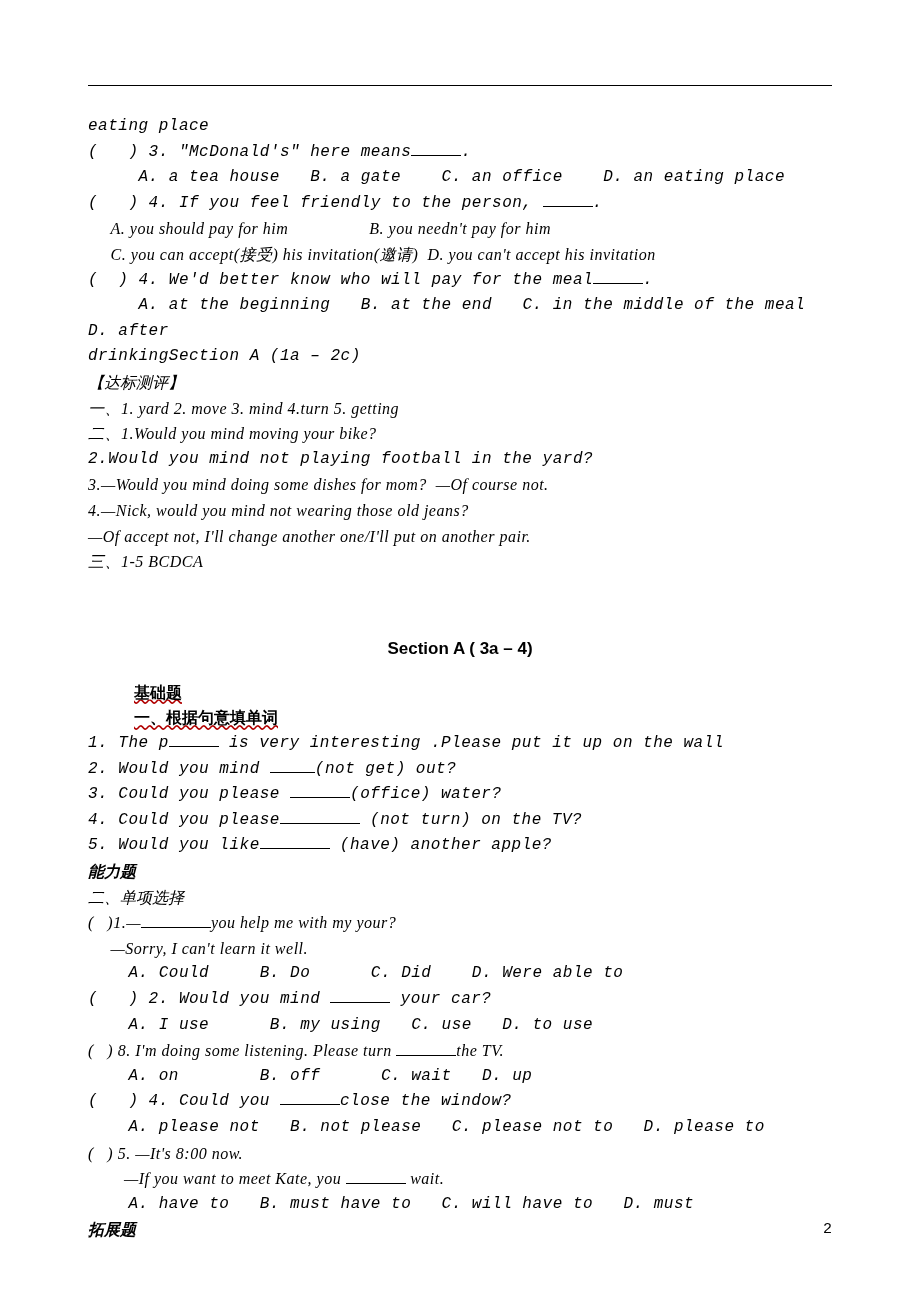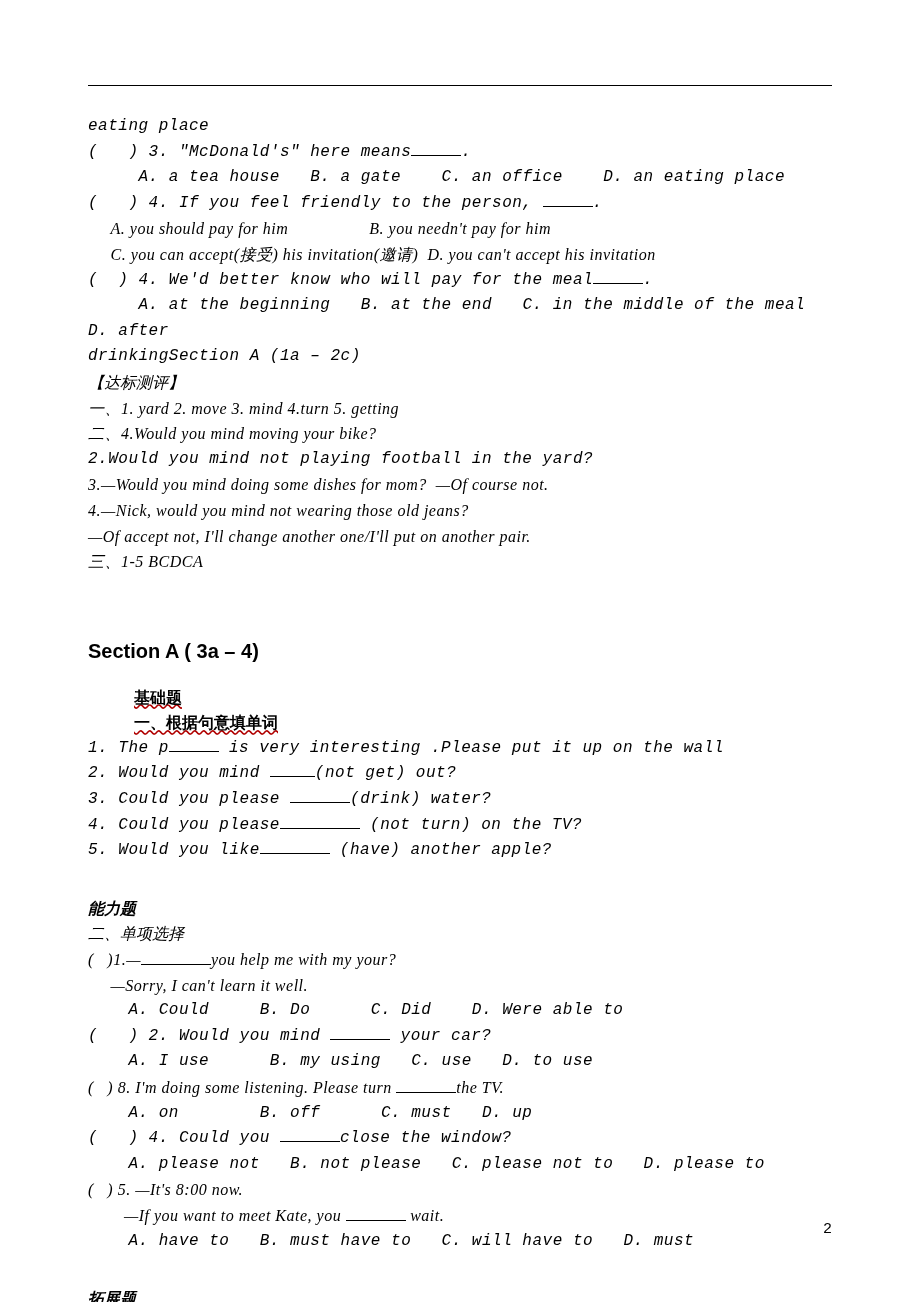--- a/index.html
+++ b/index.html
@@ -20,26 +20,26 @@
     }
     .line { white-space: pre-wrap; word-break: break-word; font-style: italic; }
     .mono { font-family: "Courier New", monospace; letter-spacing: 0.5px; }
     .mixed { font-family: "SimSun", "宋体", serif; }
     .blank { display: inline-block; border-bottom: 1px solid #000; min-width: 1px; }
     .w50 { width: 50px; }
     .w45 { width: 45px; }
     .w60 { width: 60px; }
     .w70 { width: 70px; }
     .w80 { width: 80px; }
-    .bold { font-weight: bold; margin-top: 32px; }
+    .bold { font-weight: bold; }
     .section-title {
-      text-align: left;
+      text-align: center;
       font-family: "SimHei", "黑体", sans-serif;
       font-weight: bold;
-      font-size: 20px;
+      font-size: 17px;
       margin-top: 60px;
       margin-bottom: 18px;
     }
     .wavy {
       text-decoration-line: underline;
       text-decoration-style: wavy;
       text-decoration-color: #b00000;
       font-weight: bold;
     }
     .wavy-title {
@@ -68,50 +68,50 @@
 <div class="line mono"><span>(   ) 4. If you feel friendly to the person, </span><span class="blank w50"></span>.</div>
 <div class="line mono mixed">     A. you should pay for him                  B. you needn't pay for him</div>
 <div class="line mono mixed">     C. you can accept(接受) his invitation(邀请)  D. you can't accept his invitation</div>
 
 <div class="line mono"><span>(  ) 4. We'd better know who will pay for the meal</span><span class="blank w50"></span>.</div>
 <div class="line mono">     A. at the beginning   B. at the end   C. in the middle of the meal   D. after</div>
 <div class="line mono">drinkingSection A (1a – 2c)</div>
 
 <div class="line mixed">【达标测评】</div>
 <div class="line mono mixed">一、1. yard 2. move 3. mind 4.turn 5. getting</div>
-<div class="line mono mixed">二、4.Would you mind moving your bike?</div>
+<div class="line mono mixed">二、1.Would you mind moving your bike?</div>
 <div class="line mono">2.Would you mind not playing football in the yard?</div>
 <div class="line mono mixed">3.—Would you mind doing some dishes for mom?  —Of course not.</div>
 <div class="line mono mixed">4.—Nick, would you mind not wearing those old jeans?</div>
 <div class="line mono mixed">—Of accept not, I'll change another one/I'll put on another pair.</div>
 <div class="line mono mixed">三、1-5 BCDCA</div>
 
 <div class="section-title">Section A ( 3a – 4)</div>
 
 <div class="wavy-title"><span class="wavy">基础题</span></div>
 <div class="wavy-title"><span class="wavy">一、根据句意填单词</span></div>
 
 <div class="line mono"><span>1. The p</span><span class="blank w50"></span><span> is very interesting .Please put it up on the wall</span></div>
 <div class="line mono"><span>2. Would you mind </span><span class="blank w45"></span><span>(not get) out?</span></div>
-<div class="line mono"><span>3. Could you please </span><span class="blank w60"></span><span>(drink) water?</span></div>
+<div class="line mono"><span>3. Could you please </span><span class="blank w60"></span><span>(office) water?</span></div>
 <div class="line mono"><span>4. Could you please</span><span class="blank w80"></span><span> (not turn) on the TV?</span></div>
 <div class="line mono"><span>5. Would you like</span><span class="blank w70"></span><span> (have) another apple?</span></div>
 
 <div class="line mixed bold">能力题</div>
 <div class="line mixed">二、单项选择</div>
 
 <div class="line mono mixed"><span>(   )1.—</span><span class="blank w70"></span><span>you help me with my your?</span></div>
 <div class="line mono mixed">     —Sorry, I can't learn it well.</div>
 <div class="line mono">    A. Could     B. Do      C. Did    D. Were able to</div>
 
 <div class="line mono"><span>(   ) 2. Would you mind </span><span class="blank w60"></span><span> your car?</span></div>
 <div class="line mono">    A. I use      B. my using   C. use   D. to use</div>
 
 <div class="line mono mixed"><span>(   ) 8. I'm doing some listening. Please turn </span><span class="blank w60"></span><span>the TV.</span></div>
-<div class="line mono">    A. on        B. off      C. must   D. up</div>
+<div class="line mono">    A. on        B. off      C. wait   D. up</div>
 
 <div class="line mono"><span>(   ) 4. Could you </span><span class="blank w60"></span><span>close the window?</span></div>
 <div class="line mono">    A. please not   B. not please   C. please not to   D. please to</div>
 
 <div class="line mono mixed">(   ) 5. —It's 8:00 now.</div>
 <div class="line mono mixed"><span>        —If you want to meet Kate, you </span><span class="blank w60"></span><span> wait.</span></div>
 <div class="line mono">    A. have to   B. must have to   C. will have to   D. must</div>
 
 <div class="line mixed bold">拓展题</div>
 

